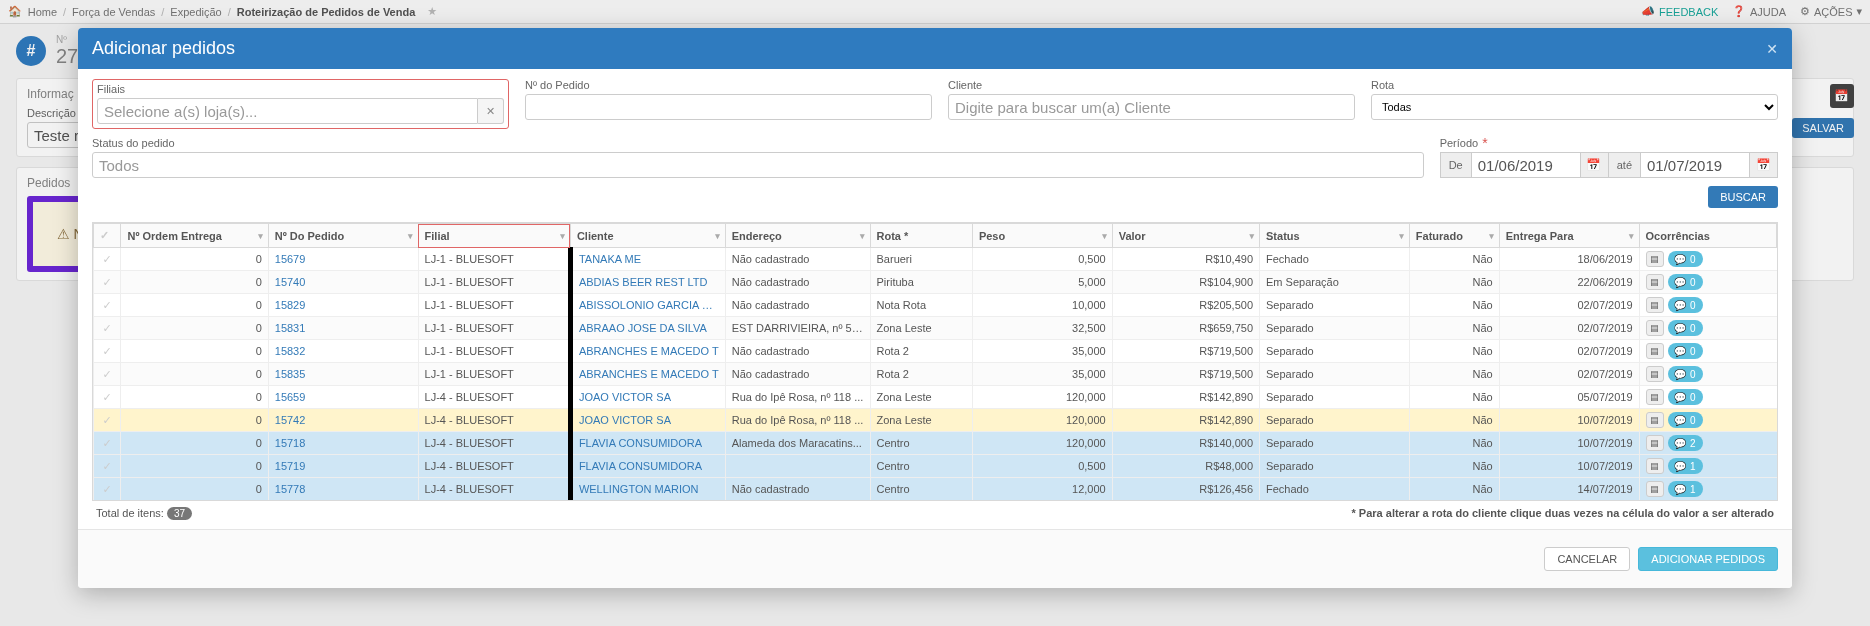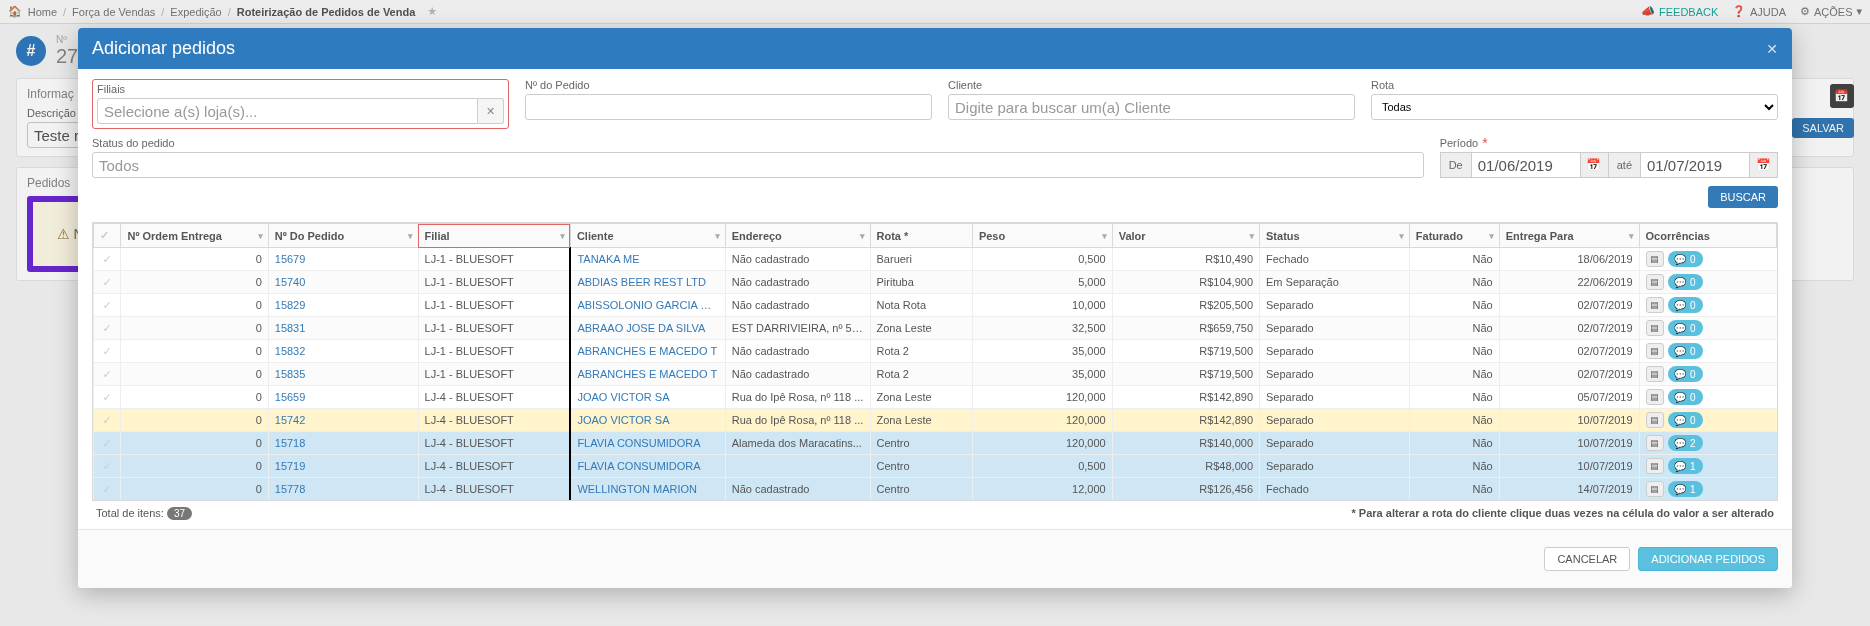--- a/index.html
+++ b/index.html
@@ -68,21 +68,21 @@
 .num { text-align:right;}
 .occ-cell { display:flex; gap:4px; align-items:center; justify-content:flex-start;}
 .ico-btn { background:#eee; border:1px solid #ccc; border-radius:3px; width:18px; height:16px; font-size:9px; display:flex; align-items:center; justify-content:center; color:#555; cursor:pointer;}
 .badge-occ { background:#5bc0de; color:#fff; border-radius:8px; padding:0 7px; font-size:10px; height:16px; display:flex; align-items:center; gap:3px; cursor:pointer;}
 .footer-row { display:flex; justify-content:space-between; align-items:center; padding:6px 4px 10px 4px; font-size:11px;}
 .count-badge { background:#777; color:#fff; border-radius:8px; padding:1px 7px; font-size:10px;}
 .modal-footer { padding:17px 14px; background:#fafafa; border-top:1px solid #e5e5e5; display:flex; justify-content:flex-end; gap:8px;}
 .btn-cancel { background:#fff; border:1px solid #ccc; color:#555; padding:5px 12px; border-radius:3px; font-size:11px; cursor:pointer;}
 .btn-primary { background:#5bc0de; border:1px solid #46b8da; color:#fff; padding:5px 12px; border-radius:3px; font-size:11px; cursor:pointer;}
 .check-mark { color:#ccc; font-size:11px;}
-.col-filial-frame { border-left:1px solid #e06666; border-right:2px solid #000000;}
+.col-filial-frame { border-left:1px solid #e06666; border-right:5px solid #000000;}
 </style>
 </head>
 <body>
 
 <div class="topbar">
   <div class="breadcrumbs">
     <span>🏠</span>
     <span>Home</span>
     <span class="sep">/</span>
     <span>Força de Vendas</span>

